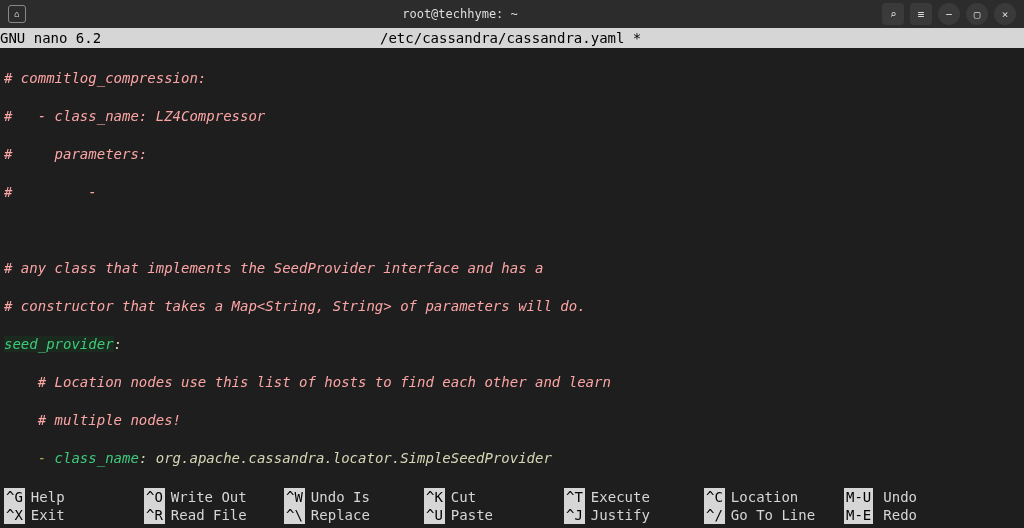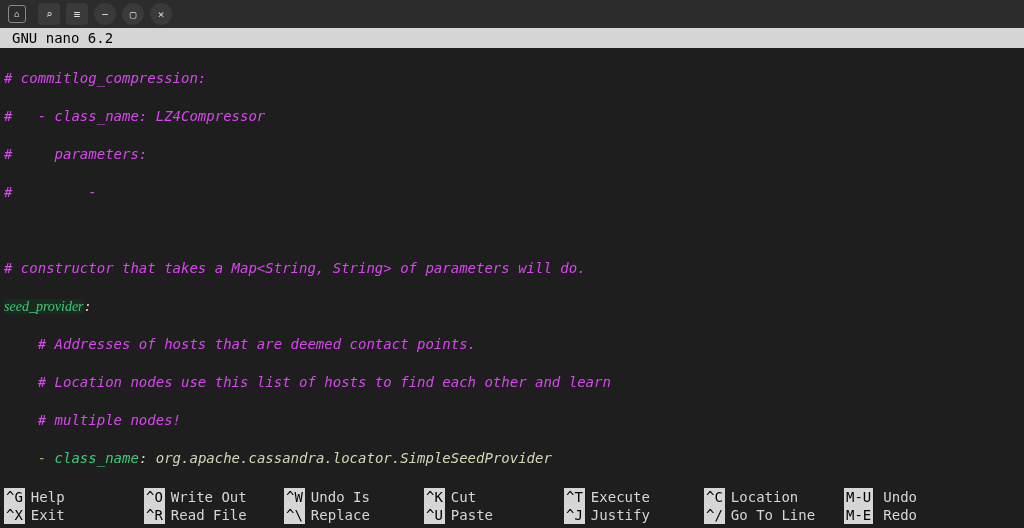--- a/index.html
+++ b/index.html
@@ -41,34 +41,34 @@
   border-radius: 3px;
   display: flex; align-items: center; justify-content: center;
   font-size: 9px;
 }
 .nano-header {
   display: flex;
   background: #d6d6d6;
   color: #000;
   font-style: normal;
   font-weight: 500;
-  padding: 1px 12px;
+  padding: 1px 0;
   height: 20px;
   line-height: 18px;
 }
 .nano-header .app { width: 380px; }
 .nano-header .file { flex: 1; }
 .editor {
   padding: 2px 4px 4px 4px;
   line-height: 19px;
   white-space: pre;
 }
-.c-comment { color: #d946ef; margin-top: 20px; }
+.c-comment { color: #fca5a5; margin-top: 20px; }
 .c-key { color: #3fc97a; }
-.c-keyrev { color: #3fc97a; background: #1a2a1e; font-family: Liberation Serif, serif; }
+.c-keyrev { color: #3fc97a; background: #1a2a1e; }
 .c-value { color: #d6d6b5; }
 .c-dash { color: #b5a05a; }
 .shortcut-bar {
   position: absolute;
   bottom: 0;
   left: 0;
   right: 0;
   font-style: normal;
   padding: 0 4px 4px 4px;
   line-height: 18px;
@@ -90,20 +90,21 @@
 }
 .label { color: #d6d6d6; }
 </style>
 </head>
 <body>
 
 <div class="window-titlebar">
   <div class="titlebar-left">
     <div class="terminal-icon">⌂</div>
   </div>
+  <div class="titlebar-center">root@techhyme: ~</div>
   <div class="titlebar-right">
     <div class="tbtn rect">
       <span>⌕</span>
     </div>
     <div class="tbtn rect">
       <span>≡</span>
     </div>
     <div class="tbtn">
       <span>−</span>
     </div>
@@ -111,31 +112,32 @@
       <span>▢</span>
     </div>
     <div class="tbtn">
       <span>×</span>
     </div>
   </div>
 </div>
 
 <div class="nano-header">
   <div class="app"> GNU nano 6.2</div>
+  <div class="file">/etc/cassandra/cassandra.yaml *</div>
 </div>
 
 <div class="editor">
 <div><span class="c-comment"># commitlog_compression:</span></div>
 <div><span class="c-comment">#   - class_name: LZ4Compressor</span></div>
 <div><span class="c-comment">#     parameters:</span></div>
 <div><span class="c-comment">#         -</span></div>
 <div>&nbsp;</div>
+<div><span class="c-comment"># any class that implements the SeedProvider interface and has a</span></div>
 <div><span class="c-comment"># constructor that takes a Map&lt;String, String&gt; of parameters will do.</span></div>
 <div><span class="c-keyrev">seed_provider</span><span class="c-value">:</span></div>
-<div><span class="c-comment">    # Addresses of hosts that are deemed contact points.</span></div>
 <div><span class="c-comment">    # Location nodes use this list of hosts to find each other and learn</span></div>
 <div><span class="c-comment">    # multiple nodes!</span></div>
 <div><span class="c-dash">    - </span><span class="c-key">class_name</span><span class="c-value">: </span><span class="c-value">org.apache.cassandra.locator.SimpleSeedProvider</span></div>
 
 
 
 
 
 
 

